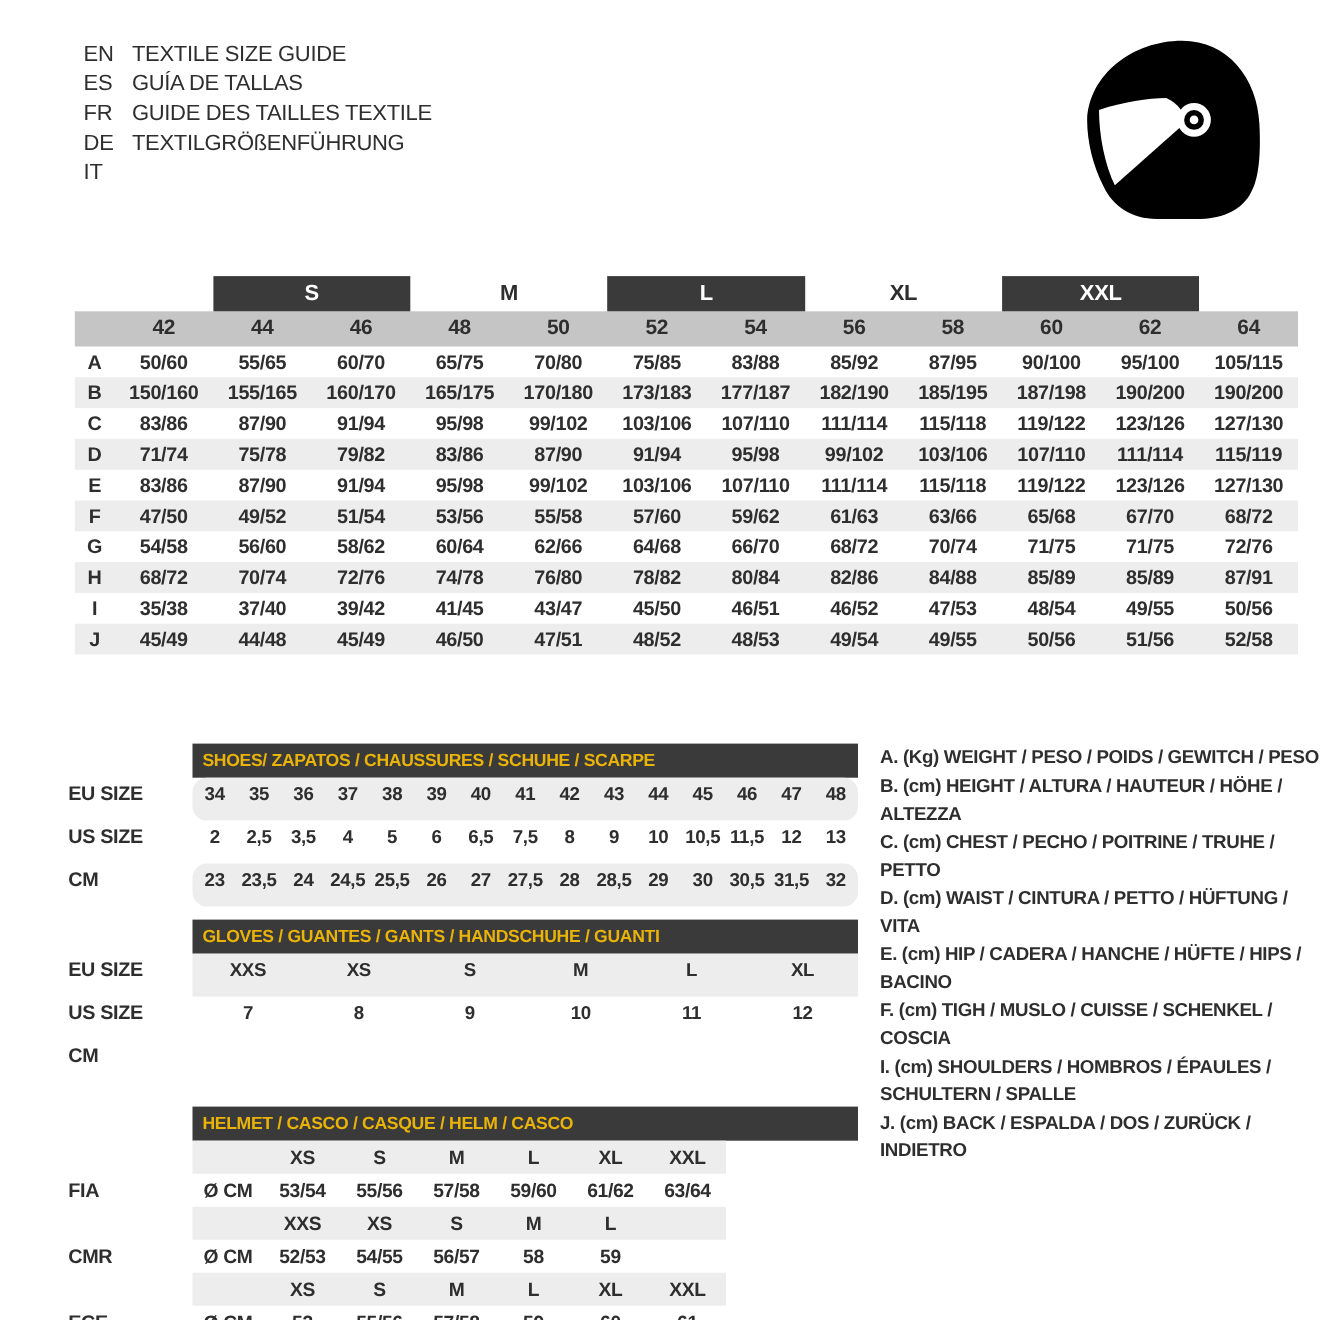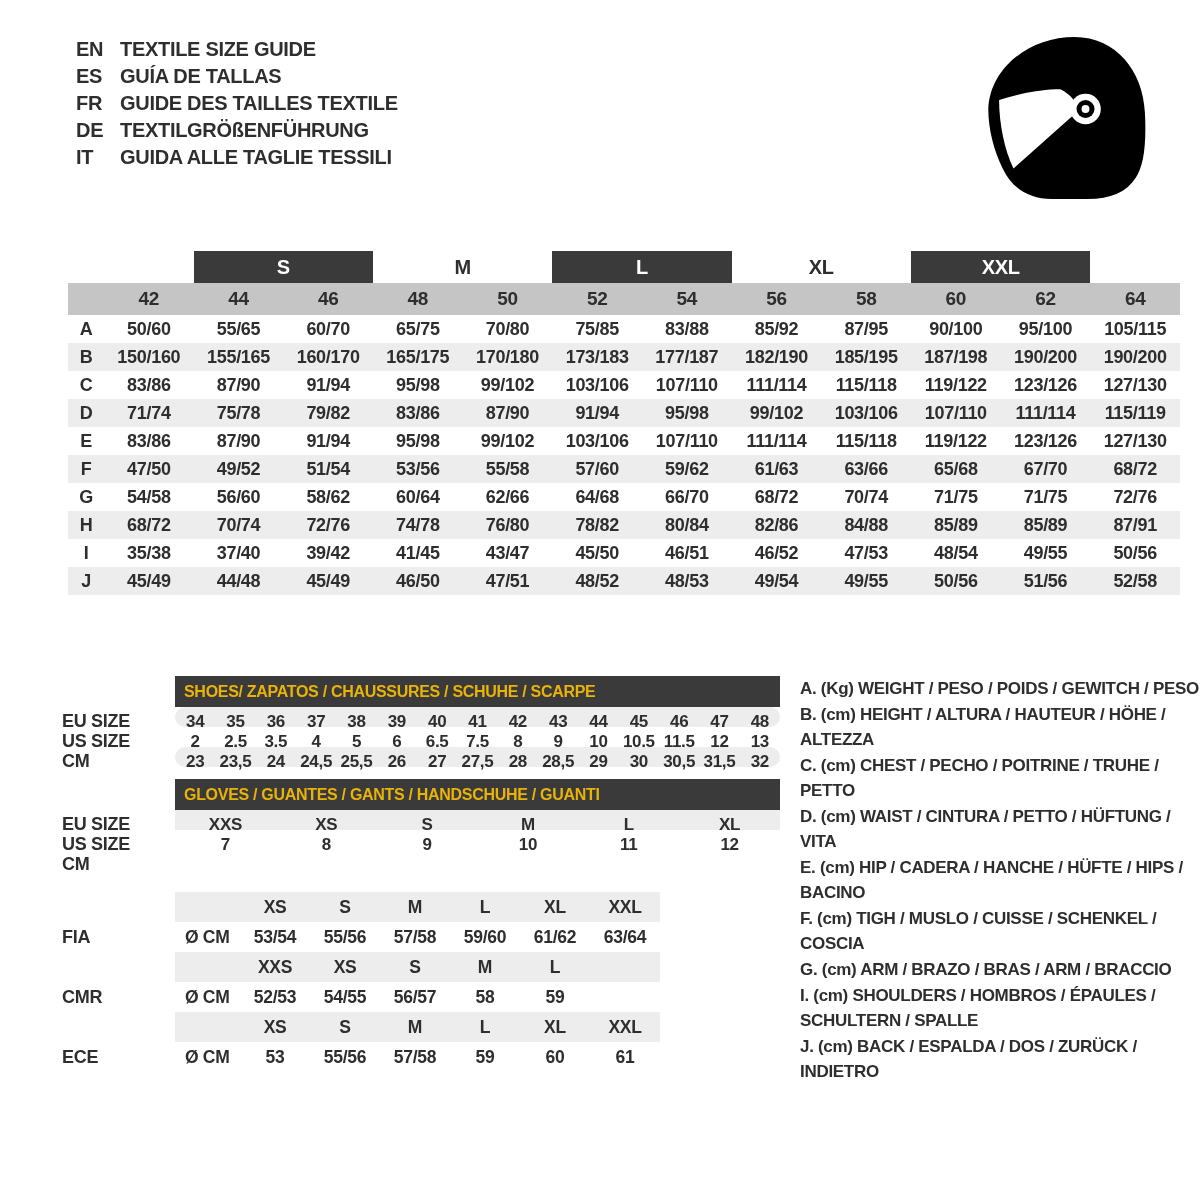--- a/index.html
+++ b/index.html
@@ -4,21 +4,21 @@
 <style>
   html,body{margin:0;padding:0;}
   body{
     width:1200px;height:1200px;position:relative;background:#fff;
     font-family:"Liberation Sans",sans-serif;color:#2e2e2e;overflow:hidden;
     -webkit-font-smoothing:antialiased;
   }
 
   
   #lang-list{position:absolute;left:76px;top:36px;}
-  .lang-row{display:flex;line-height:27px;font-weight:700;font-size:20px;letter-spacing:-0.3px;}
+  .lang-row{display:flex;line-height:27px;font-weight:400;font-size:20px;letter-spacing:-0.3px;}
   .lang-code{width:44px;flex:0 0 44px;}
   #helmet-icon{position:absolute;left:975px;top:28px;width:185px;height:180px;}
 
   
   #main-table{position:absolute;left:68px;top:251px;width:1112px;font-weight:700;letter-spacing:-0.3px;}
   .grid13{display:grid;grid-template-columns:36px repeat(12,1fr);}
   #size-band{height:32px;}
   .size-group{text-align:center;font-size:20px;line-height:32px;}
   .size-group.boxed{background:var(--dark);color:#fff;}
   #num-row{height:32px;background:var(--band);}
@@ -27,21 +27,21 @@
   .trow.stripe{background:var(--stripe);}
   .trow .cell{text-align:center;font-size:18px;line-height:28px;white-space:nowrap;}
   .trow .letter{text-align:center;font-size:18px;line-height:28px;}
 
   
   #sections{position:absolute;left:62px;top:676px;width:718px;font-weight:700;letter-spacing:-0.3px;}
   .sec-title-row{display:flex;}
   .sec-spacer{flex:0 0 113px;}
   .sec-title{flex:1;height:31px;line-height:31px;background:var(--dark);color:#eab308;
              font-size:16px;padding-left:9px;white-space:nowrap;}
-  .sec-row{display:flex;height:20px;line-height:29px;}
+  .sec-row{display:flex;height:39px;line-height:29px;}
   .sec-label{flex:0 0 113px;font-size:18px;}
   .sec-values{flex:1;display:grid;}
   .shoes .sec-values{grid-template-columns:repeat(15,1fr);border-radius:13px;}
   .gloves .sec-values{grid-template-columns:repeat(6,1fr);}
   .sec-values.stripe{background:var(--stripe);}
   .sec-values .cell{text-align:center;font-size:17px;white-space:nowrap;}
   .gloves-gap{margin-top:12px;}
   .helmet-gap{margin-top:22px;}
 
   
@@ -71,21 +71,20 @@
     <div class="lang-row">
       <span class="lang-code">FR</span>
       <span class="lang-label">GUIDE DES TAILLES TEXTILE</span>
     </div>
     <div class="lang-row">
       <span class="lang-code">DE</span>
       <span class="lang-label">TEXTILGRÖßENFÜHRUNG</span>
     </div>
     <div class="lang-row">
       <span class="lang-code">IT</span>
-      <span class="lang-label">GUIDA ALLE TAGLIE TESSILI</span>
     </div>
   </div>
 
 <div id="helmet-icon">
   <svg viewBox="0 0 100 100" width="185" height="180" aria-hidden="true">
     <path fill="#000" d="M54 5 C77 5 92 24 93 47 C94 66 92 77 88 83 C83 91 74 95 61 95 L41 95 C29 95 19 89 14 78 C9 68 6 56 6 45 C7 22 29 5 54 5 Z"></path>
     <path fill="#fff" d="M12 40 C24 36 37 34 46 34 C52 37 55 41 56 46 L20 78 C15 68 12 53 12 40 Z"></path>
     <circle cx="60" cy="45" r="8.5" fill="#fff"></circle>
     <circle cx="60" cy="45" r="5" fill="#000"></circle>
     <circle cx="60" cy="45" r="2.2" fill="#fff"></circle>
@@ -361,20 +360,24 @@
           <div class="cell">10</div>
           <div class="cell">11</div>
           <div class="cell">12</div>
         </div>
       </div>
       <div class="sec-row">
         <div class="sec-label">CM</div>
       </div>
     </div>
   <div id="helmet" class="helmet helmet-gap">
+      <div class="sec-title-row">
+        <div class="sec-spacer"></div>
+        <div class="sec-title">HELMET / CASCO / CASQUE / HELM / CASCO</div>
+      </div>
       <div class="hm-row">
         <div class="hm-label"></div>
         <div class="hm-values stripe">
           <div class="cell unit"></div>
           <div class="cell">XS</div>
           <div class="cell">S</div>
           <div class="cell">M</div>
           <div class="cell">L</div>
           <div class="cell">XL</div>
           <div class="cell">XXL</div>
@@ -443,16 +446,15 @@
     </div>
 </div>
 
 <div id="legend">
     <div class="legend-item">A. (Kg) WEIGHT / PESO / POIDS / GEWITCH / PESO</div>
     <div class="legend-item">B. (cm) HEIGHT / ALTURA / HAUTEUR / HÖHE / ALTEZZA</div>
     <div class="legend-item">C. (cm) CHEST / PECHO / POITRINE / TRUHE / PETTO</div>
     <div class="legend-item">D. (cm) WAIST / CINTURA / PETTO / HÜFTUNG / VITA</div>
     <div class="legend-item">E. (cm) HIP / CADERA / HANCHE / HÜFTE / HIPS / BACINO</div>
     <div class="legend-item">F. (cm) TIGH / MUSLO / CUISSE / SCHENKEL / COSCIA</div>
-    <div class="legend-item">G. (cm) ARM / BRAZO / BRAS / ARM / BRACCIO</div>
     <div class="legend-item">I. (cm) SHOULDERS / HOMBROS / ÉPAULES / SCHULTERN / SPALLE</div>
     <div class="legend-item">J. (cm) BACK / ESPALDA / DOS / ZURÜCK / INDIETRO</div>
   </div>
 
 </body></html>

